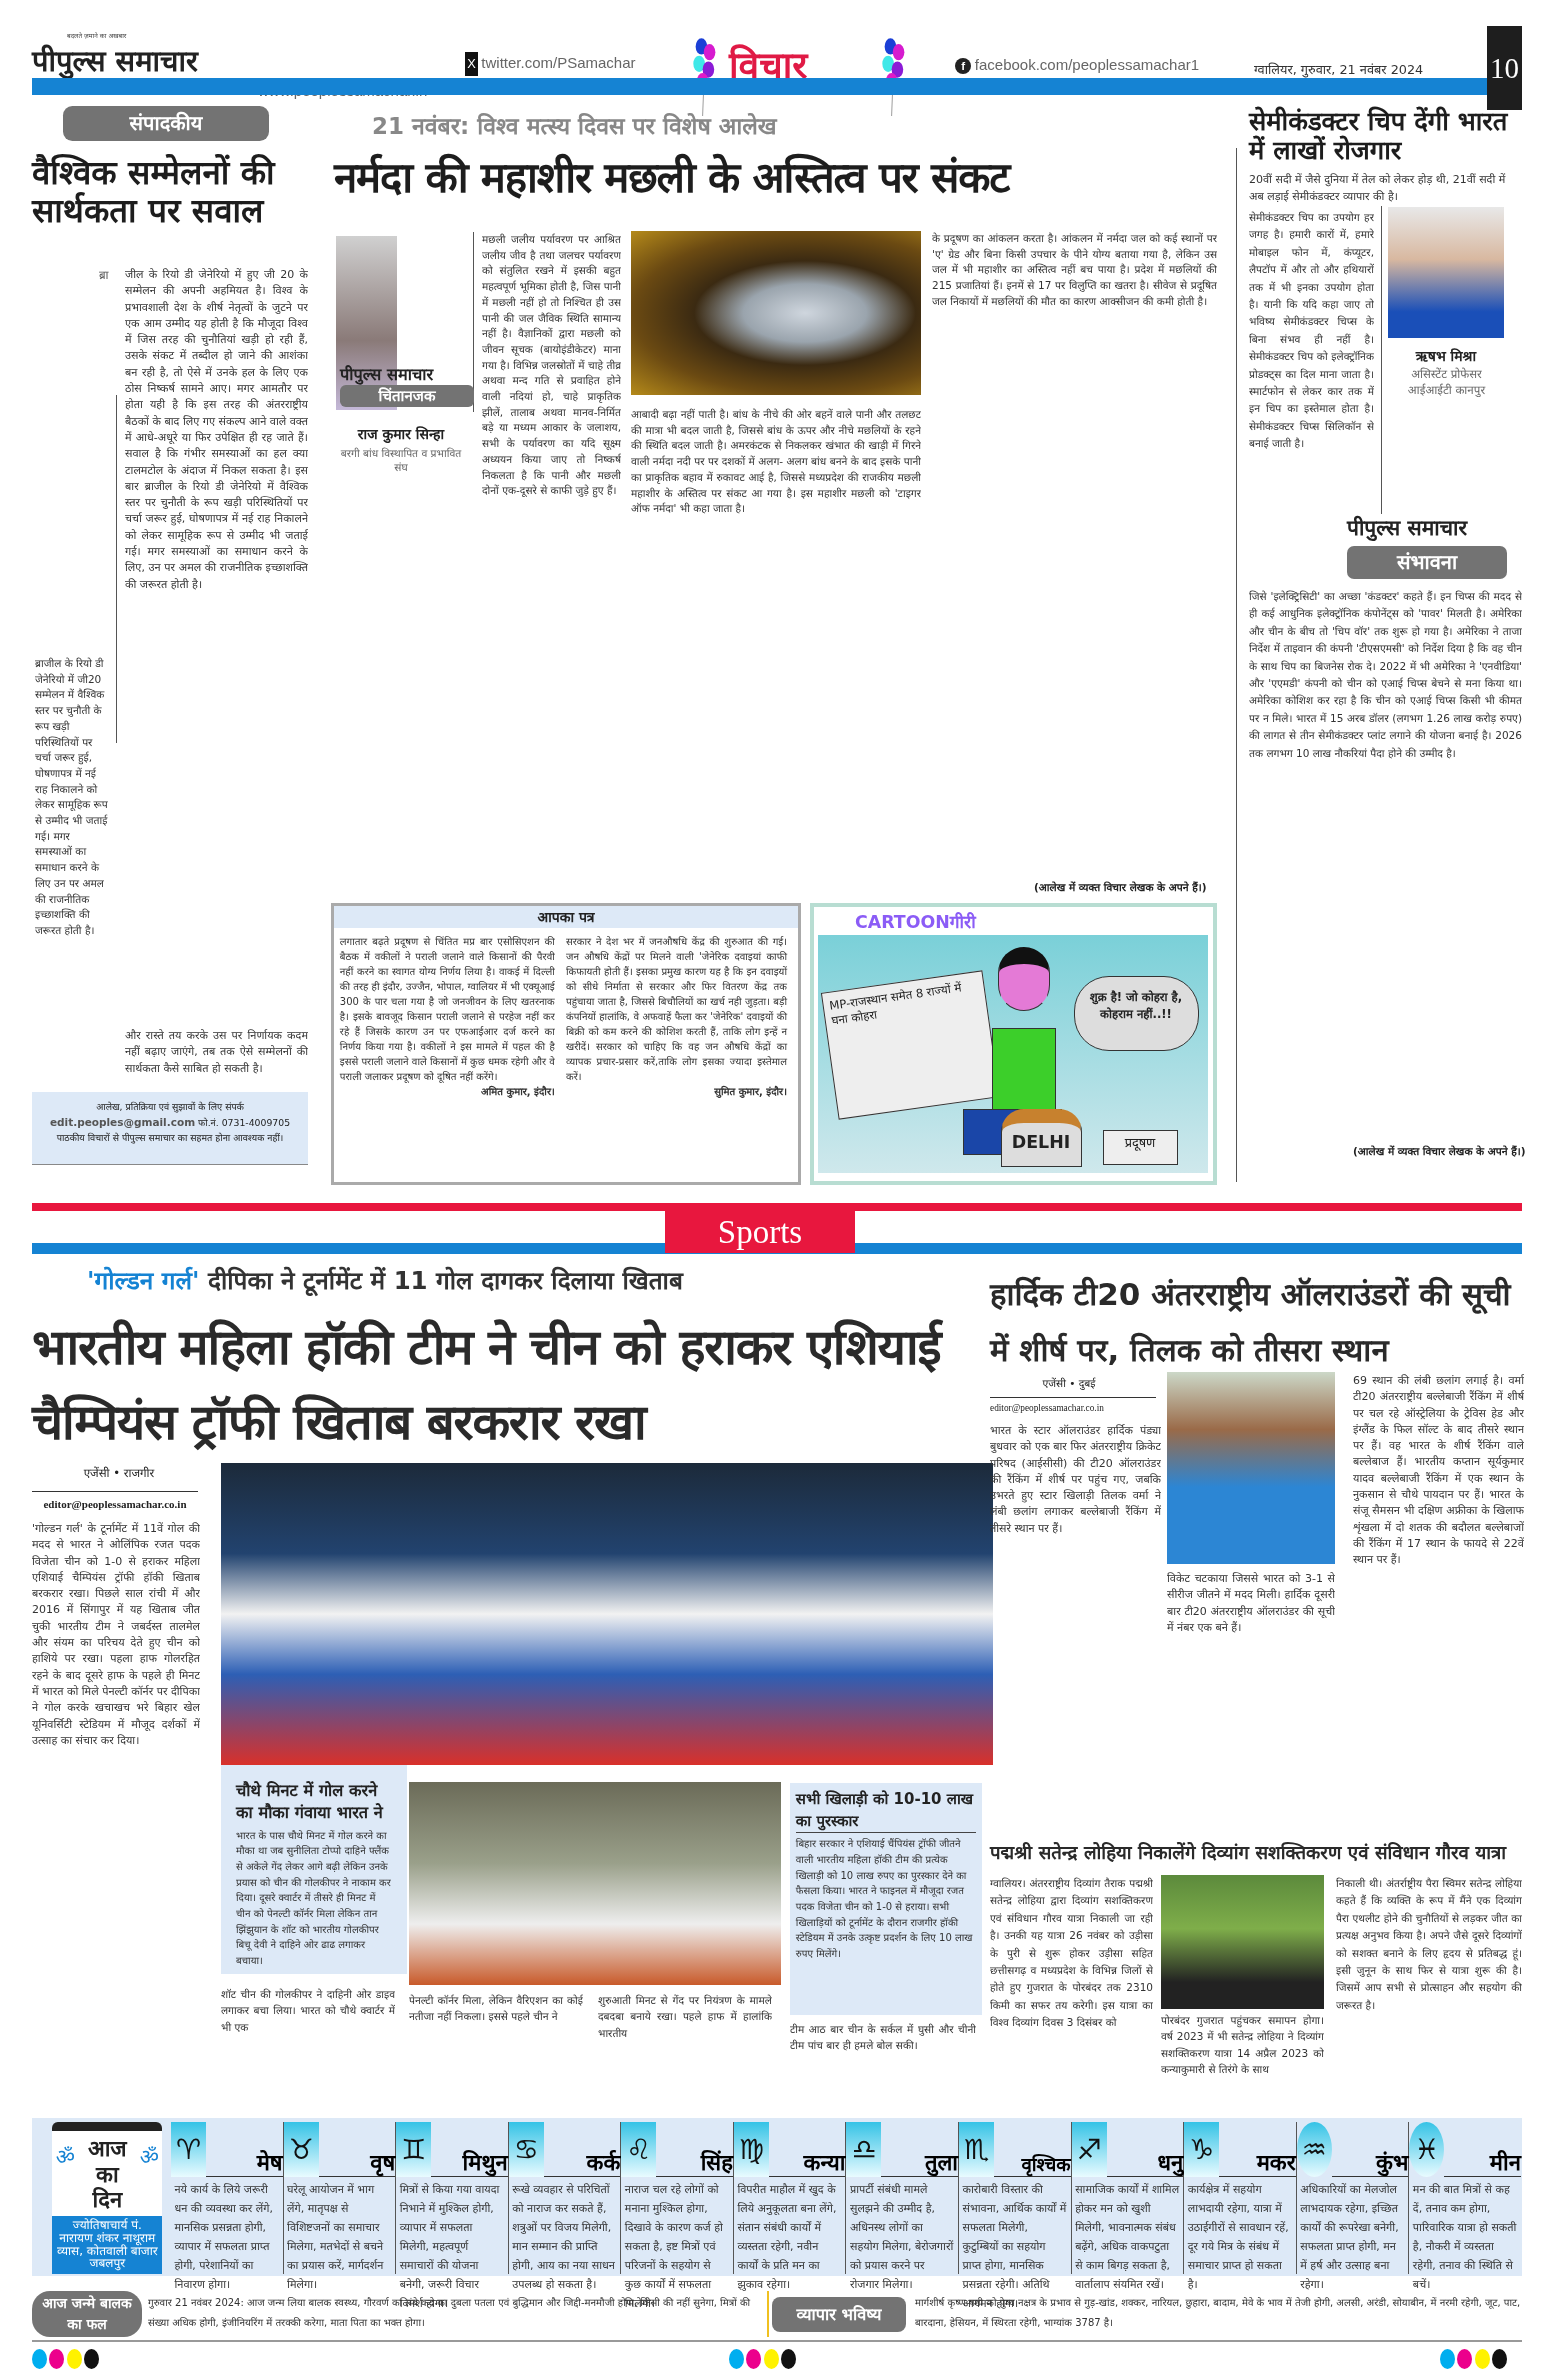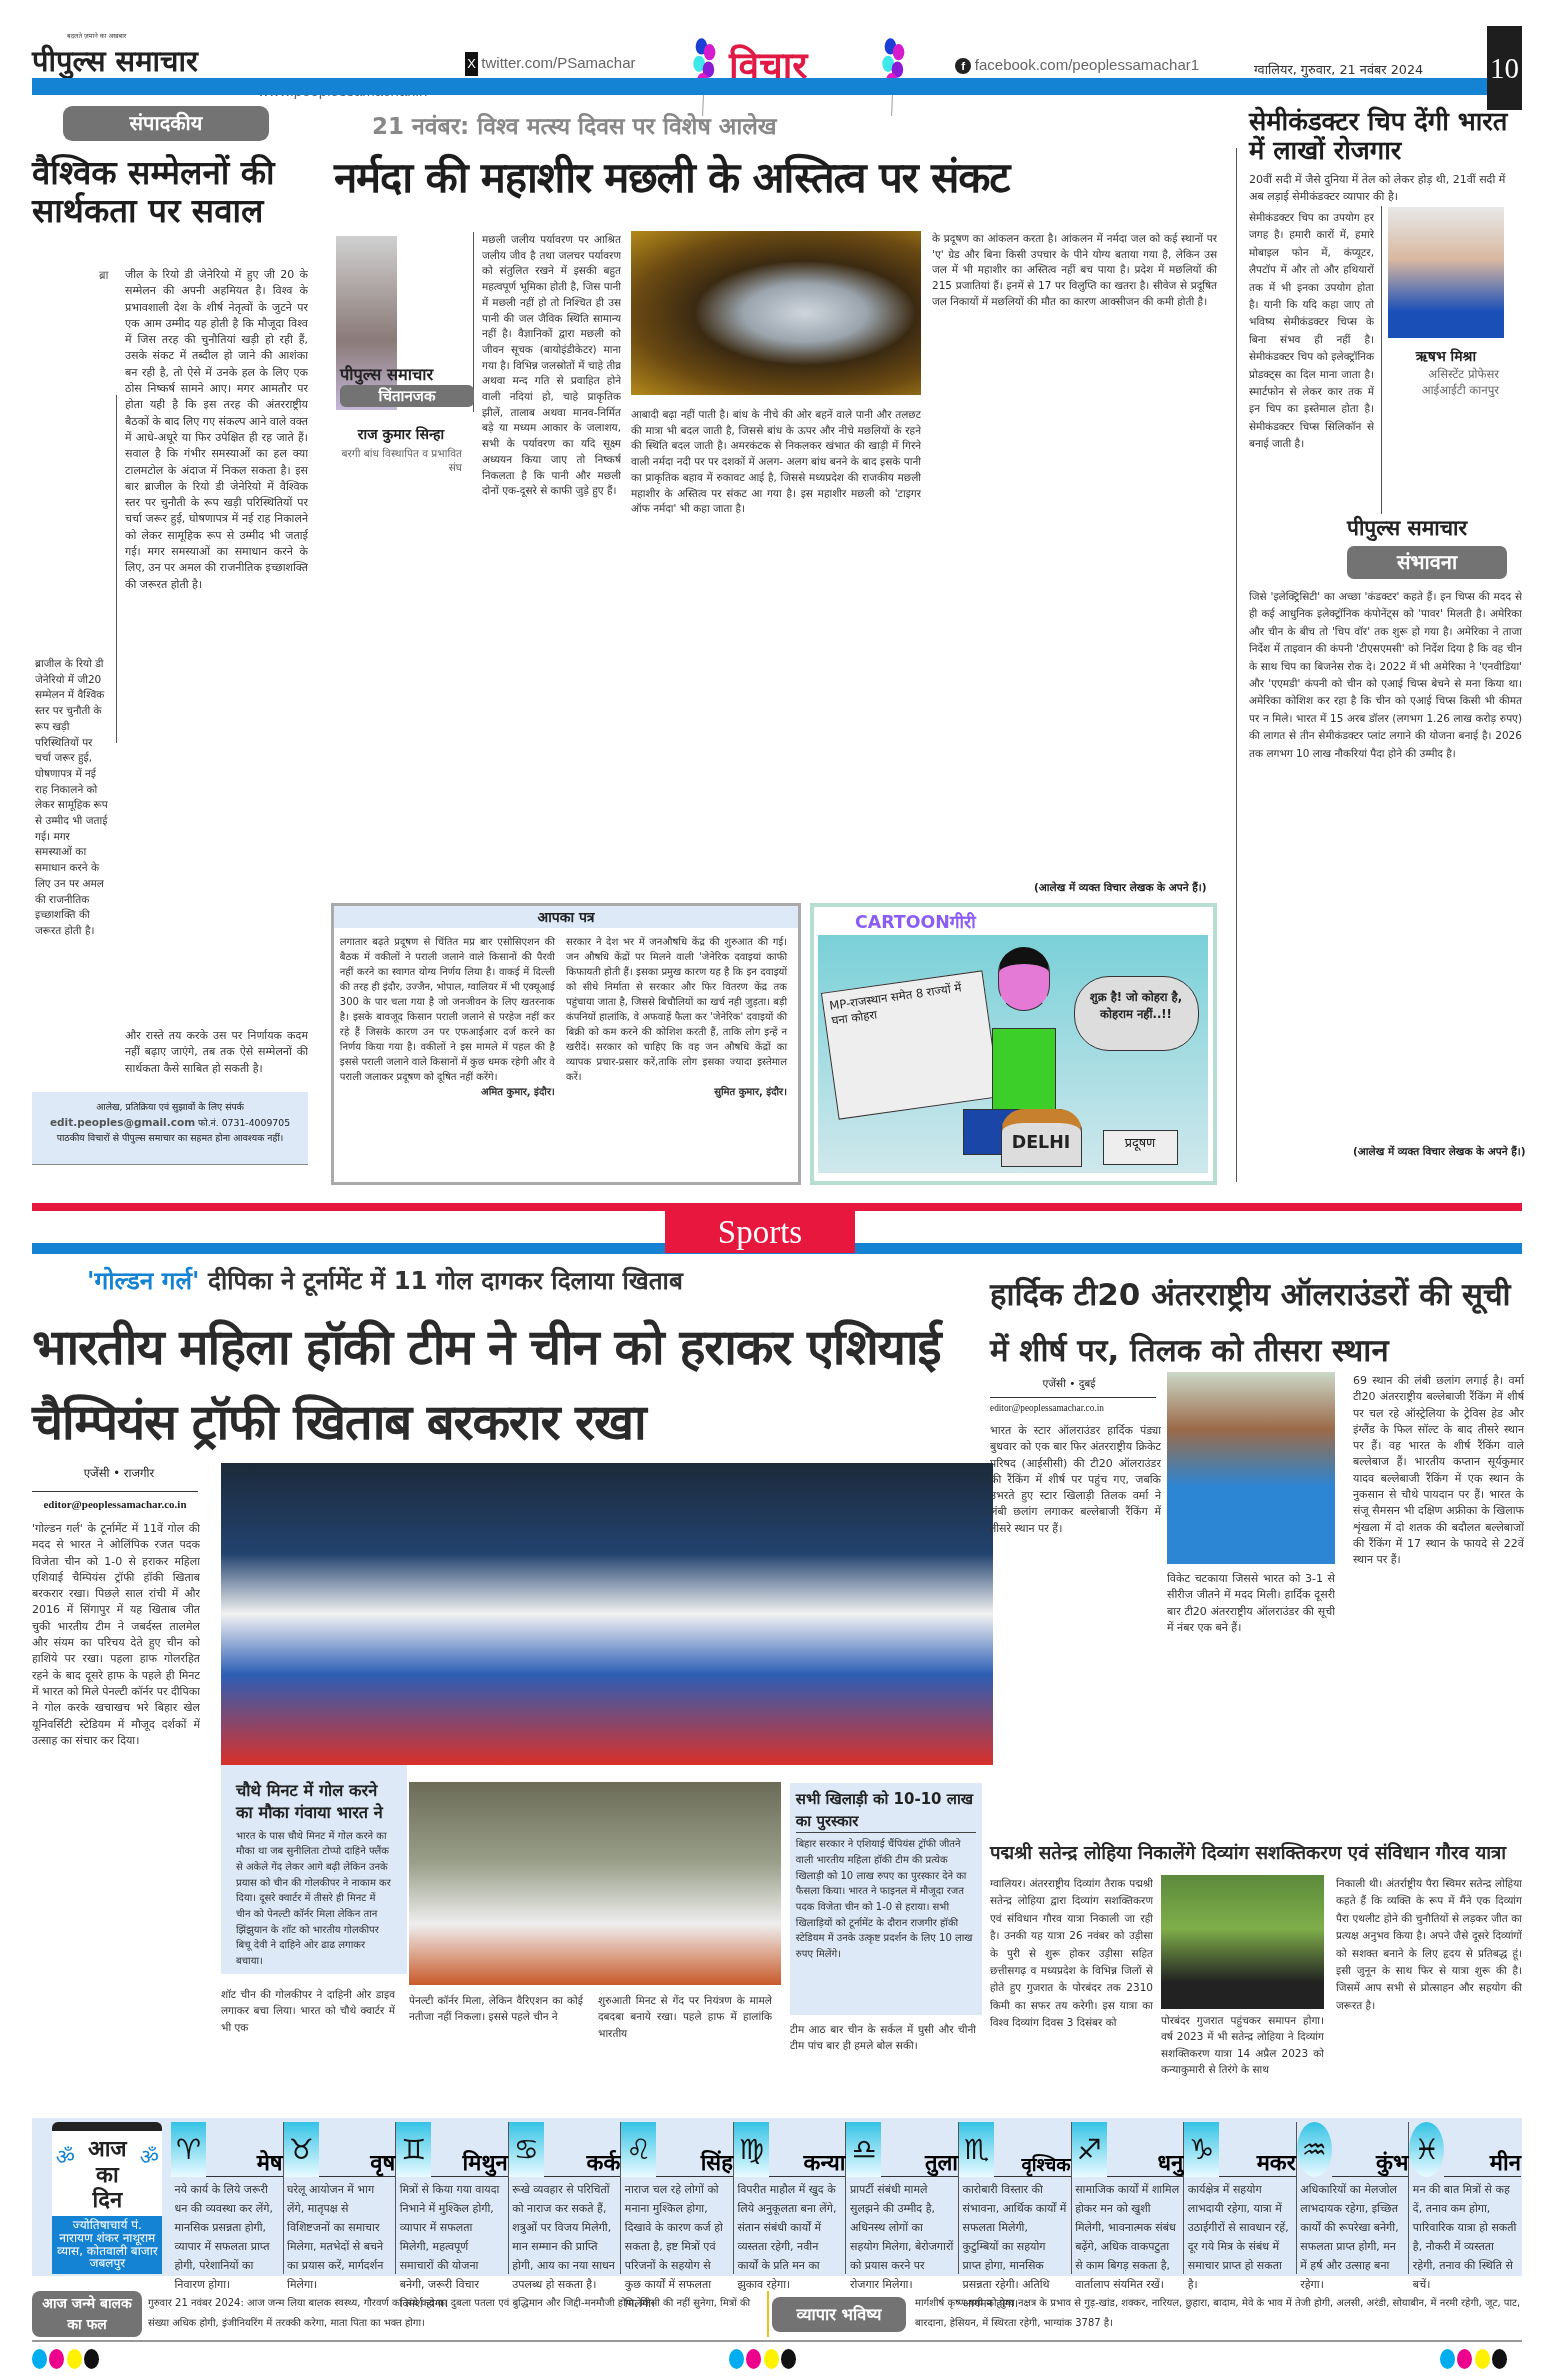--- a/index.html
+++ b/index.html
@@ -11,21 +11,21 @@
 .vichar{font-family:"DejaVu Sans",sans-serif;font-weight:bold;font-size:37px;color:#e01a45}
 .pageno{right:0;top:0;width:35px;height:84px;background:#1e1e1e;color:#fff;font-family:"Liberation Serif",serif;font-size:29px;text-align:center;line-height:84px}
 .blue-bar{left:32px;top:78px;width:1455px;height:17.4px;background:#1583d3}
 .pill{background:#737373;color:#fff;border-radius:9.3px;text-align:center;font-weight:bold}
 .headline{font-weight:bold;color:#1d1d1d;line-height:1.15}
 .body-text{font-size:11px;line-height:16.3px;color:#333;text-align:justify}
 .col-rule{background:#555;width:1.2px}
 .sub{color:#888;font-weight:bold}
 .photo{background:#888;overflow:hidden}
 .caption-name{font-weight:bold;font-size:14px;text-align:center;color:#222}
-.caption-role{font-size:12.8px;text-align:right;color:#666}
+.caption-role{font-size:12.8px;text-align:center;color:#666}
 .note-box{background:#dde9f7;border-bottom:1.7px solid #888}
 .letters{border:3.5px solid #aaa;background:#fff}
 .cartoon-frame{border:4.6px solid #b8ddd2;background:#fff}
 .red-rule{height:8.1px;background:#e8173e}
 .blue-rule{height:10.5px;background:#1583d3}
 .sports-tag{background:#e8173e;color:#fff;font-family:"Liberation Serif",serif;font-size:33px;text-align:center}
 .hl-blue{color:#1583d3}
 .box-blue{background:#dde9f7}
 .horo{background:#dde9f7}
 .sign{border-right:0.6px solid #555}
@@ -285,21 +285,21 @@
     <div class="sign" style="flex:1;border-right:none;">
       <div style="display:flex;align-items:flex-end;">
           <div class="sign-icon" style="border-radius:50%;">♓</div>
           <div class="sign-name" style="flex:1">मीन</div>
         </div>
       <div class="sign-text">मन की बात मित्रों से कह दें, तनाव कम होगा, पारिवारिक यात्रा हो सकती है, नौकरी में व्यस्तता रहेगी, तनाव की स्थिति से बचें।</div>
     </div>
   </div>
 </div>
 
-<div class="abs pill" style="left:32px;top:2291px;width:110px;height:46px;font-size:14px;line-height:21px;padding:2.3px;border-radius:8px;">आज जन्मे बालक का फल</div>
+<div class="abs pill" style="left:32px;top:2291px;width:110px;height:46px;font-size:14px;line-height:21px;padding:2.3px;border-radius:18px;">आज जन्मे बालक का फल</div>
 <div class="abs" style="left:148px;top:2293px;width:610px;font-size:10px;line-height:20px;color:#333;">गुरुवार 21 नवंबर 2024: आज जन्म लिया बालक स्वस्थ्य, गौरवर्ण का लंबे कद का दुबला पतला एवं बुद्धिमान और जिद्दी-मनमौजी होगा, किसी की नहीं सुनेगा, मित्रों की संख्या अधिक होगी, इंजीनियरिंग में तरक्की करेगा, माता पिता का भक्त होगा।</div>
 <div class="abs" style="left:767px;top:2291px;width:1.7px;height:46px;background:#f0c020;"></div>
 <div class="abs pill" style="left:772px;top:2297px;width:134px;height:35px;font-size:16.3px;line-height:35px;border-radius:8.1px;">व्यापार भविष्य</div>
 <div class="abs" style="left:915px;top:2293px;width:610px;font-size:10px;line-height:20px;color:#333;">मार्गशीर्ष कृष्ण षष्ठी को पुष्य नक्षत्र के प्रभाव से गुड़-खांड, शक्कर, नारियल, छुहारा, बादाम, मेवे के भाव में तेजी होगी, अलसी, अरंडी, सोयाबीन, में नरमी रहेगी, जूट, पाट, बारदाना, हेसियन, में स्थिरता रहेगी, भाग्यांक 3787 है।</div>
 <div class="abs" style="left:32px;top:2340px;width:1490px;height:2.3px;background:#999;"></div>
 
 <div class="abs" style="left:32px;top:2349px;">
   <span class="reg" style="background:#00aeef"></span><span class="reg" style="background:#ec008c"></span><span class="reg" style="background:#fff200"></span><span class="reg" style="background:#111"></span>
 </div>
 <div class="abs" style="left:729px;top:2349px;">

